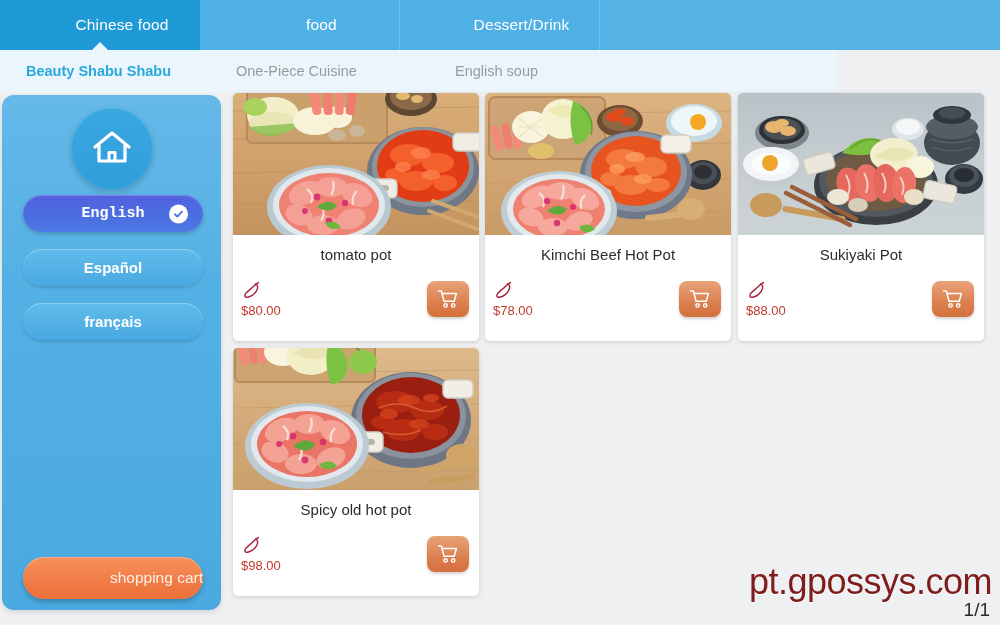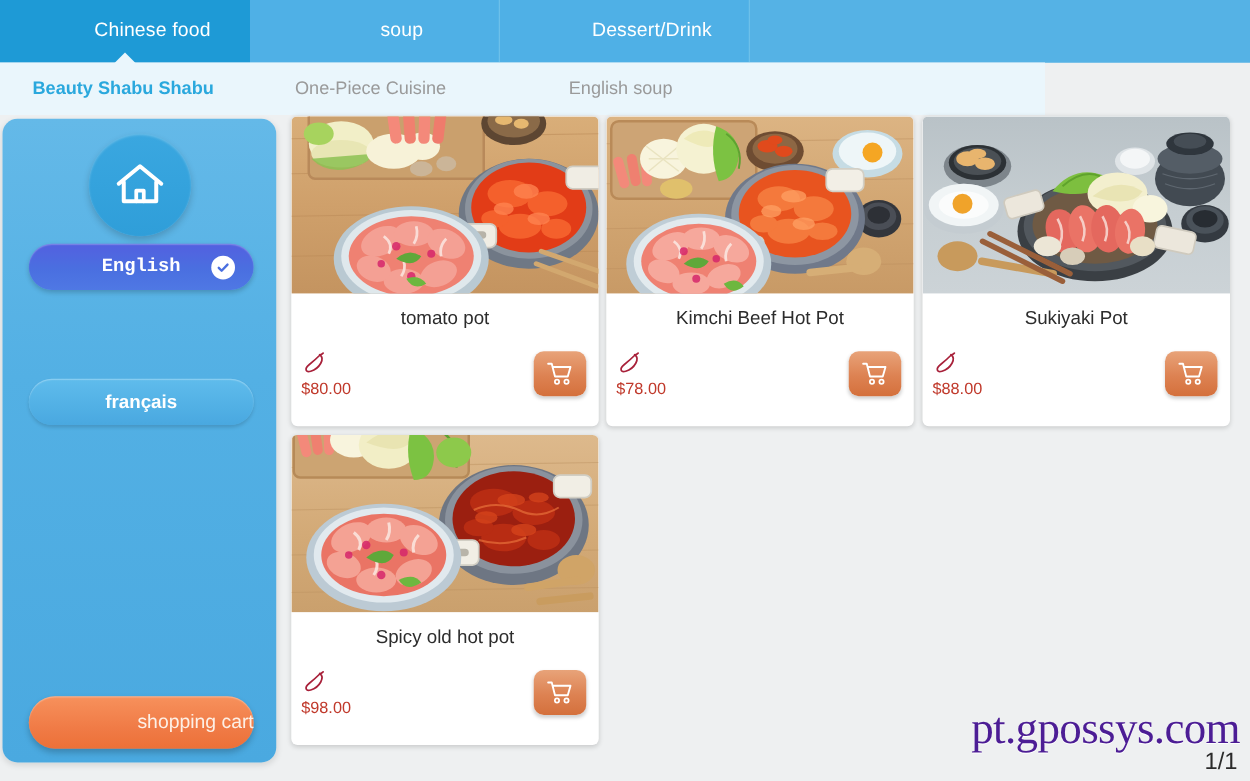--- a/index.html
+++ b/index.html
@@ -236,22 +236,22 @@
     justify-content: center;
   }
   .cart-btn svg { display:block; }
 
   
   .watermark {
     position: absolute;
     right: 8px;
     bottom: 22px;
     font-size: 36px;
-    color: #4c1d95;
-    font-family: Liberation Serif, serif;
+    color: #7f1d1d;
+    font-family: Liberation Sans, sans-serif;
     letter-spacing: -.5px;
     text-shadow: 0 1px 0 #ffffff;
     user-select: none;
     margin-left: 32px;
   }
   .pager {
     position: absolute;
     right: 10px;
     bottom: 4px;
     font-size: 19px;
@@ -262,21 +262,21 @@
 <body>
 
 <div id="app">
 
   <div class="tabbar">
     <div class="tab active">
       <span>Chinese food</span>
       <span class="pointer"></span>
     </div>
     <div class="tab">
-      <span>soup</span>
+      <span>food</span>
     </div>
     <div class="tab">
       <span>Dessert/Drink</span>
     </div>
     <div class="tab-filler"></div>
   </div>
 
   <div class="subnav">
     <div class="subnav-item active">Beauty Shabu Shabu</div>
     <div class="subnav-item">One-Piece Cuisine</div>
@@ -297,20 +297,23 @@
 
     <div class="lang-btn selected lang-en">
       <span>English</span>
       <span class="check-badge">
         <svg width="13" height="13" viewBox="0 0 13 13">
           <path d="M3 6.8 L5.3 9.1 L10 4.2" stroke="#4a6fe0" stroke-width="1.9" fill="none" stroke-linecap="round" stroke-linejoin="round"></path>
         </svg>
       </span>
     </div>
 
+    <div class="lang-btn lang-es">
+      <span>Español</span>
+    </div>
 
     <div class="lang-btn lang-fr">
       <span>français</span>
     </div>
 
     <div class="cart-pill">
       <span>shopping cart</span>
     </div>
   </div>
 

